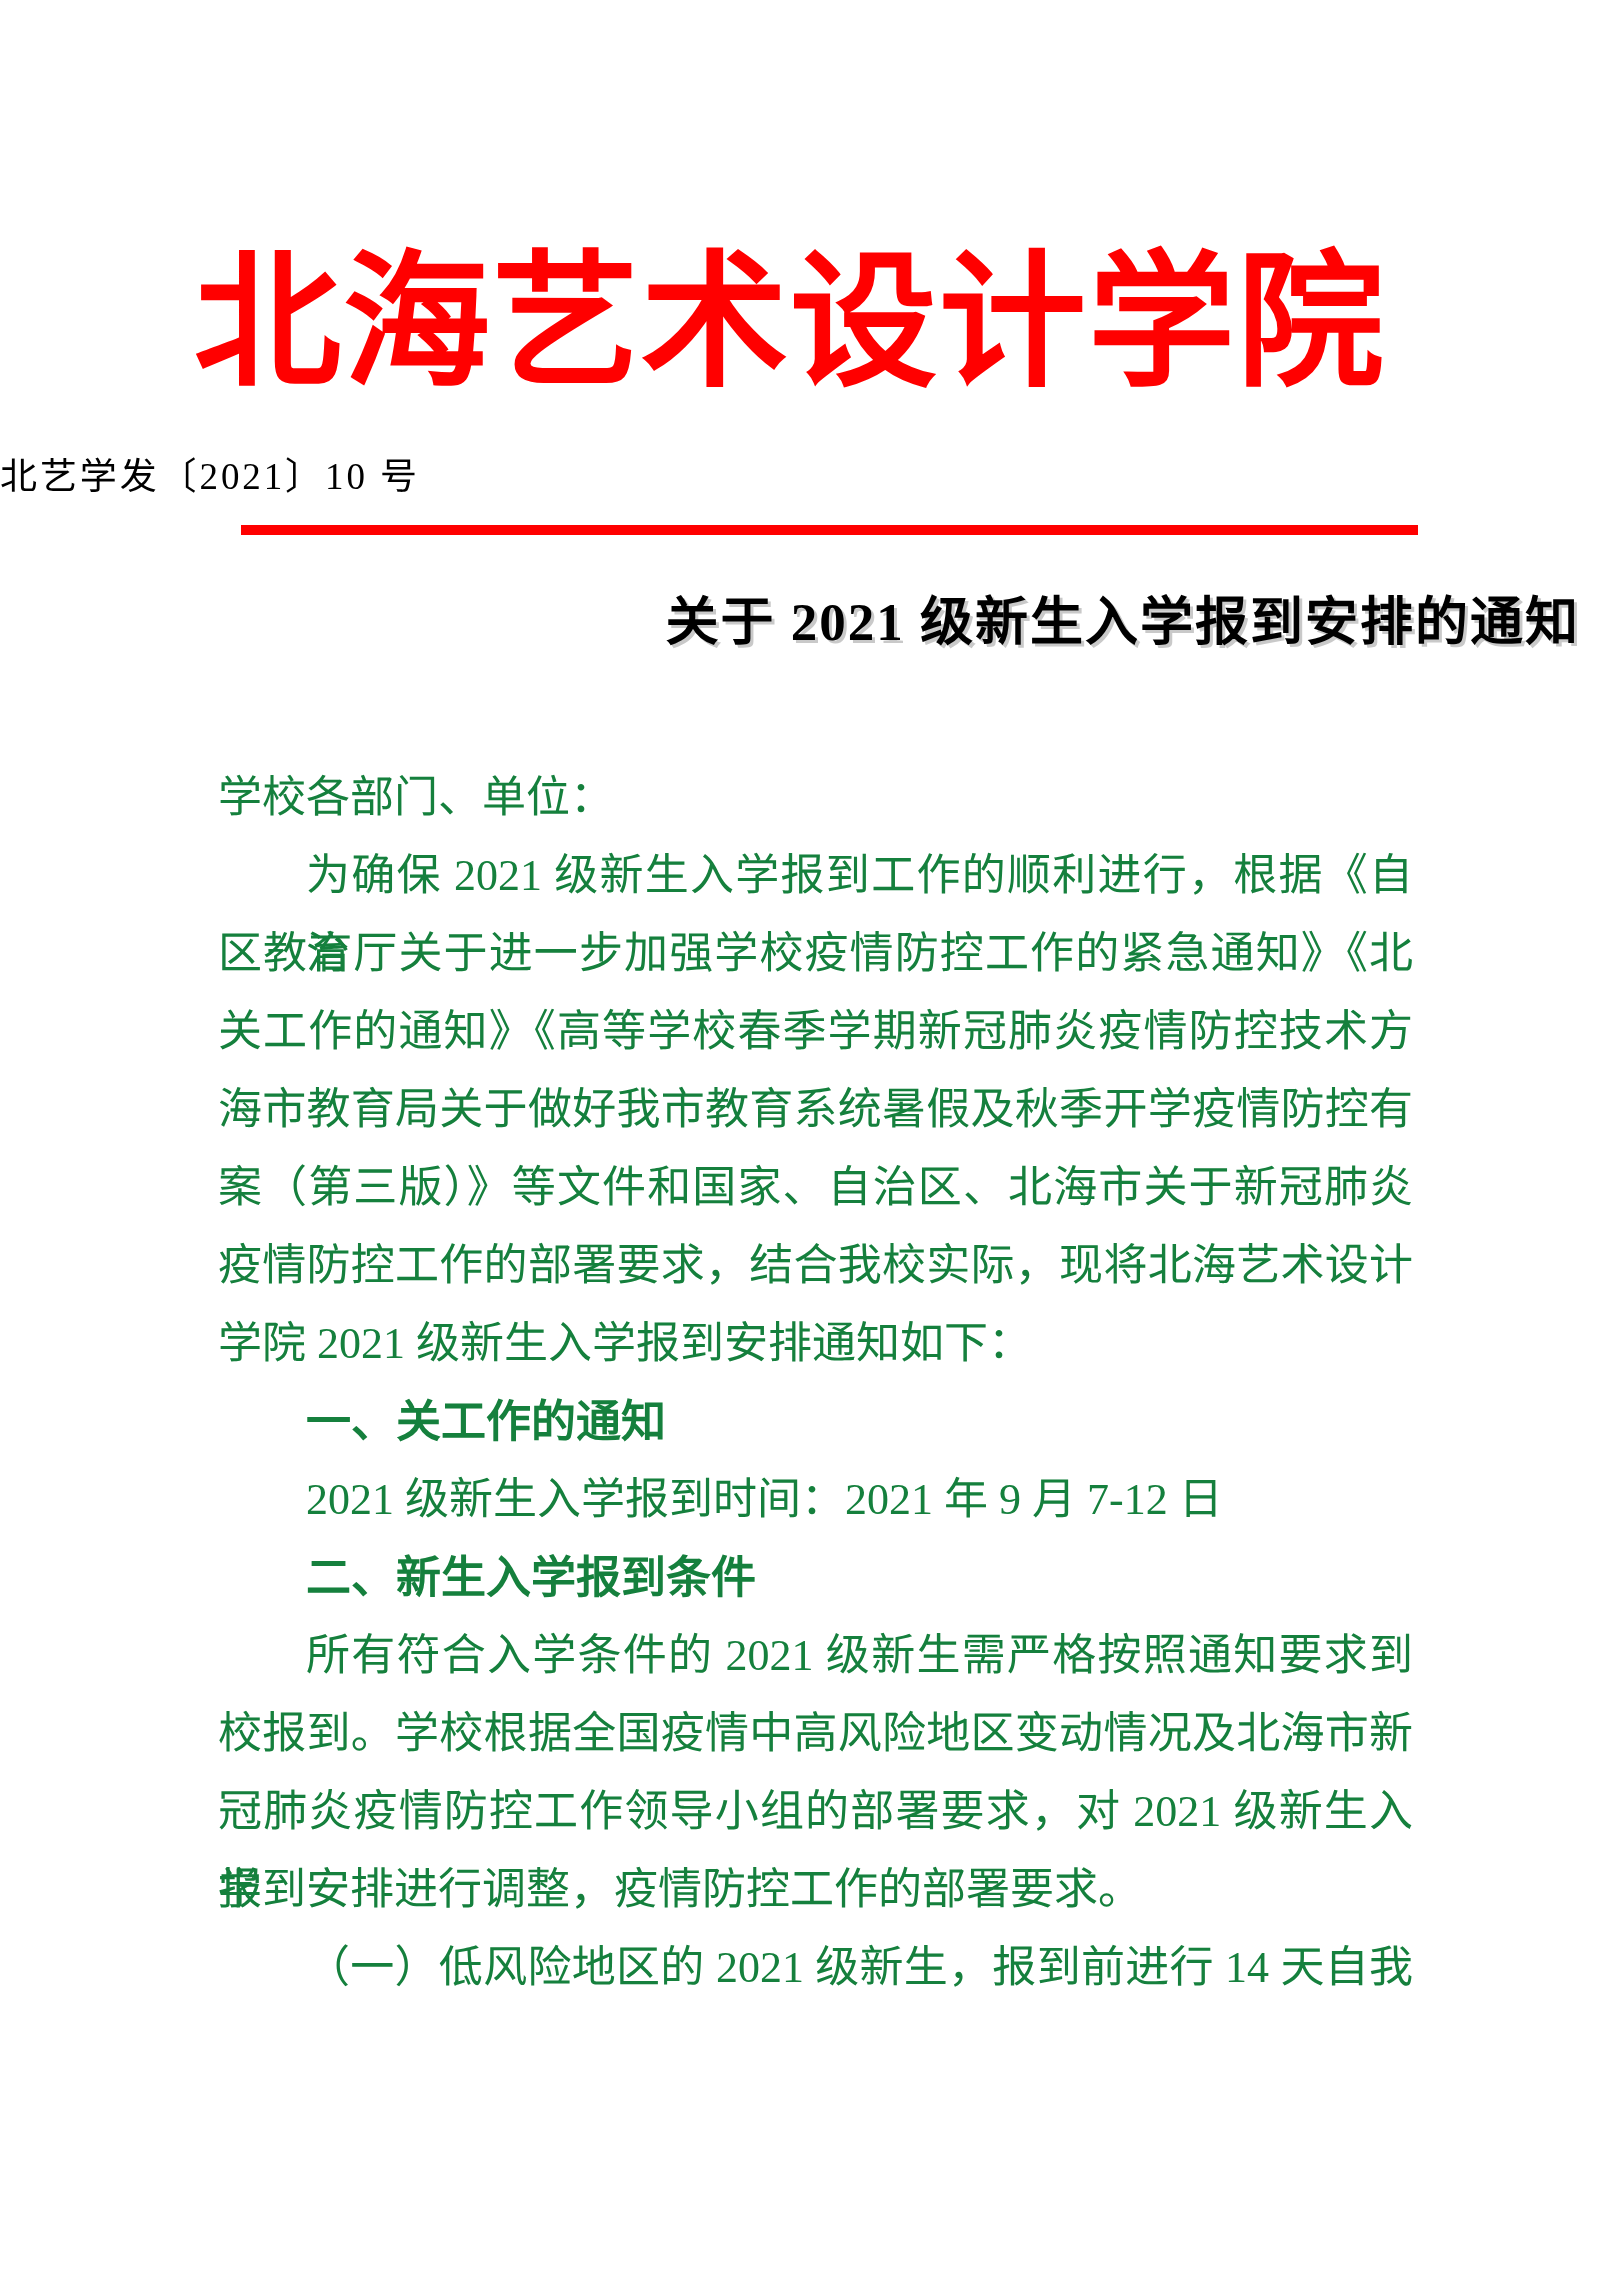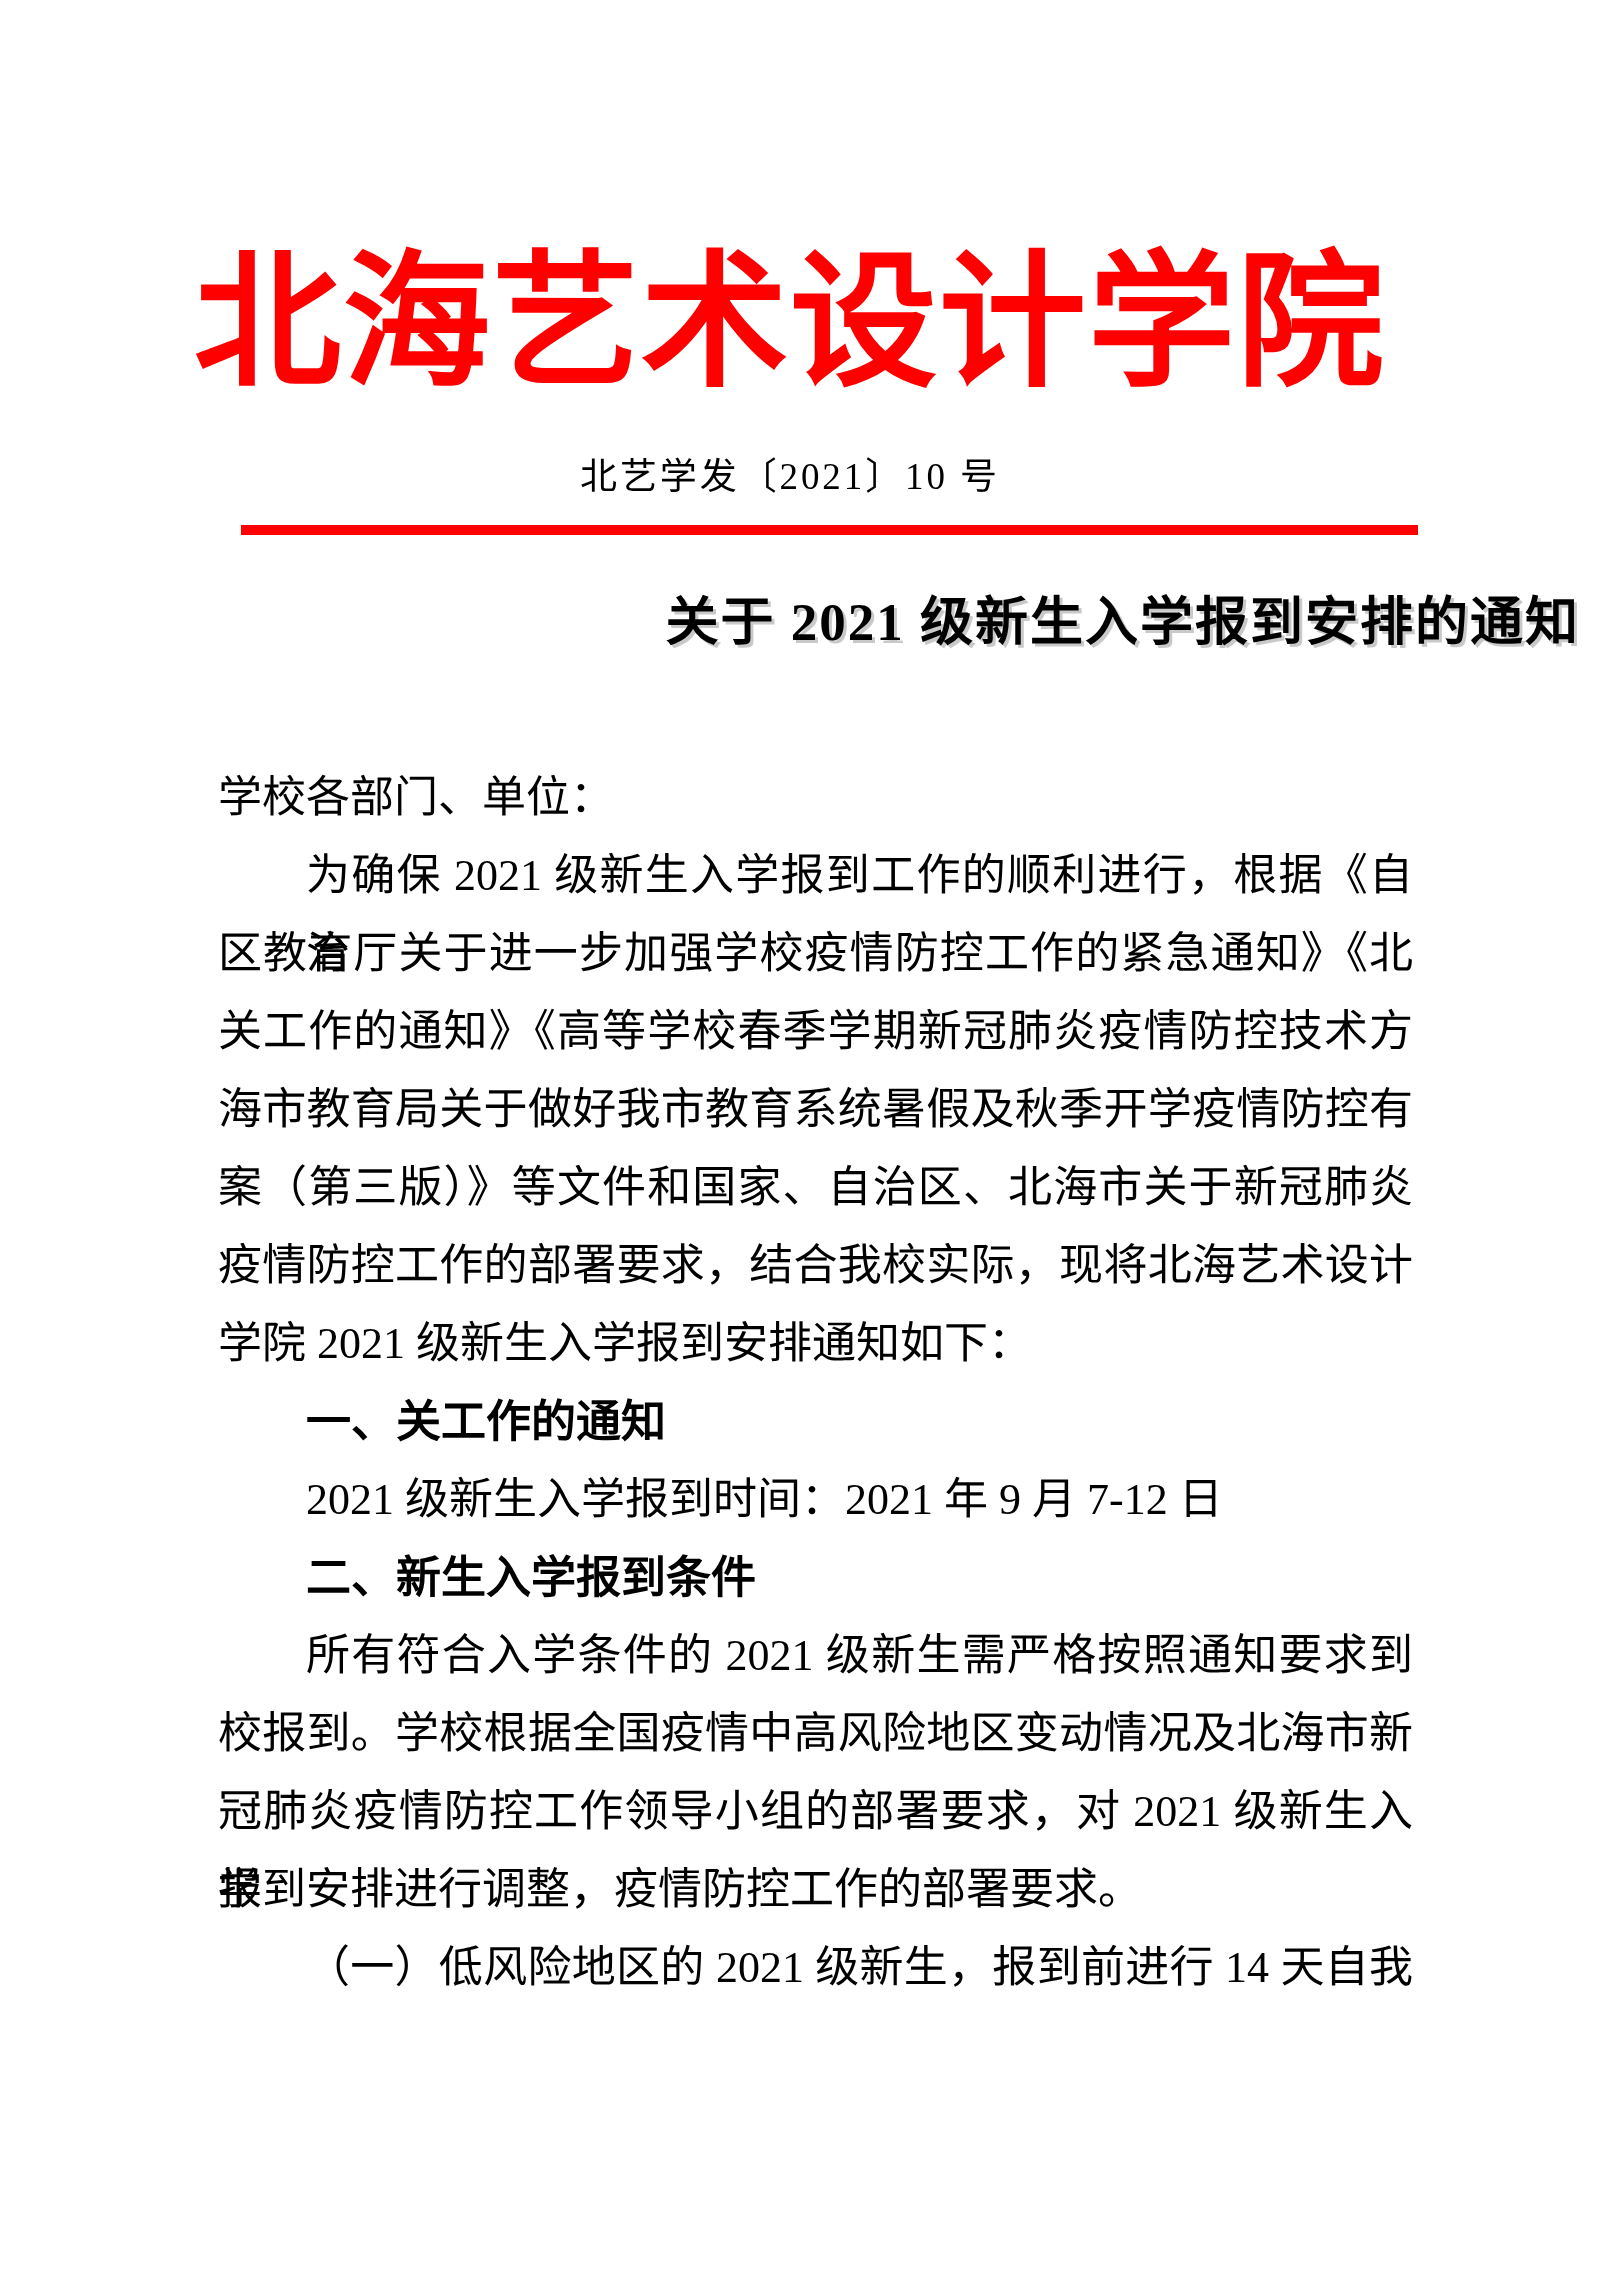--- a/index.html
+++ b/index.html
@@ -28,21 +28,21 @@
     line-height: 157px;
     letter-spacing: 2px;
     color: #ff0000;
     white-space: nowrap;
   }
   .doc-number {
     position: absolute;
     left: 0;
     top: 453px;
     width: 100%;
-    text-align: center;
+    text-align: left;
     font-size: 37px;
     line-height: 47px;
     letter-spacing: 2.9px;
     color: #000000;
     white-space: nowrap;
   }
   .red-line {
     position: absolute;
     left: 241px;
     top: 525px;
@@ -69,21 +69,21 @@
     position: absolute;
     left: 218px;
     top: 759px;
     width: 1195px;
   }
   .line {
     height: 78px;
     line-height: 78px;
     font-size: 44px;
     font-family: "Liberation Serif", "DejaVu Serif", serif;
-    color: #000000;
+    color: #15803d;
   }
   .line.indent {
     padding-left: 88px;
   }
   .line.justify {
     text-align: justify;
     text-align-last: justify;
     text-justify: inter-character;
   }
   .line.heading {

